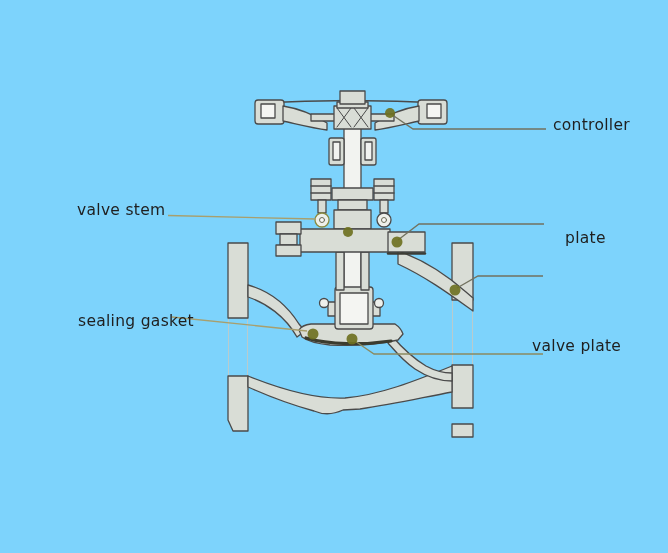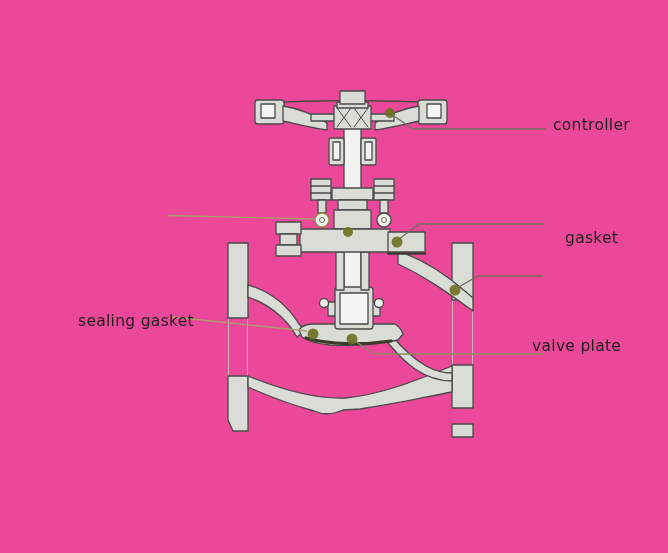--- a/index.html
+++ b/index.html
@@ -3,21 +3,21 @@
 <meta charset="utf-8">
 <style>
   html,body{margin:0;padding:0;}
   body{
     width:668px;height:553px;
     background:#ffffff;
     font-family:"DejaVu Sans","Liberation Sans",sans-serif;
   }
   .stage{
     position:relative;width:668px;height:553px;overflow:hidden;
-    background:#ec4899;
+    background:#7dd3fc;
   }
   .stage svg{position:absolute;left:0;top:0;}
   .part-label{
     position:absolute;
     font-size:15.5px;line-height:18px;letter-spacing:.3px;
     color:#1f1f1f;white-space:nowrap;
   }
   .lbl-controller{left:553px;top:116px;}
   .lbl-valve-stem{left:77px;top:201px;}
   .lbl-bonnet{left:565px;top:229px;}
@@ -139,17 +139,18 @@
       <circle cx="390" cy="113" r="5"></circle>
       <circle cx="348" cy="232" r="5"></circle>
       <circle cx="397" cy="242" r="5.5"></circle>
       <circle cx="455" cy="290" r="5.5"></circle>
       <circle cx="313" cy="334" r="5.5"></circle>
       <circle cx="352" cy="339" r="5.5"></circle>
     </g>
   </svg>
 
   <div class="part-label lbl-controller">controller</div>
-  <div class="part-label lbl-bonnet">gasket</div>
+  <div class="part-label lbl-valve-stem">valve stem</div>
+  <div class="part-label lbl-bonnet">plate</div>
   <div class="part-label lbl-sealing-gasket">sealing gasket</div>
   <div class="part-label lbl-valve-plate">valve plate</div>
 
 </div>
 
 </body></html>

